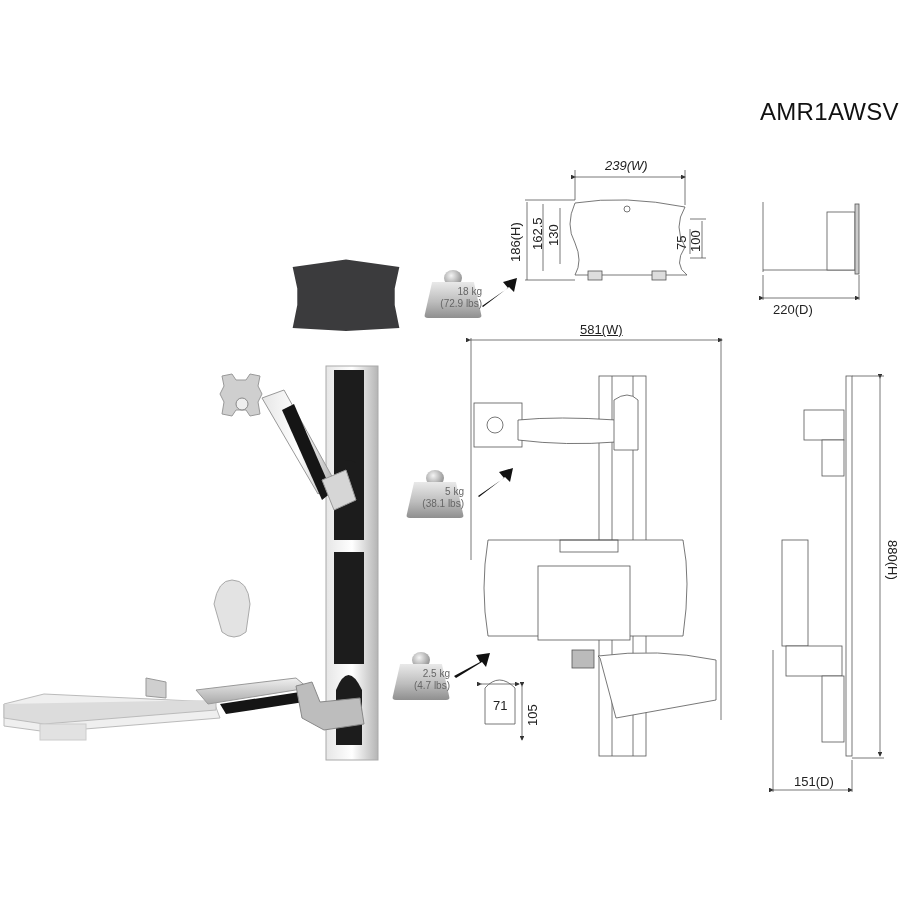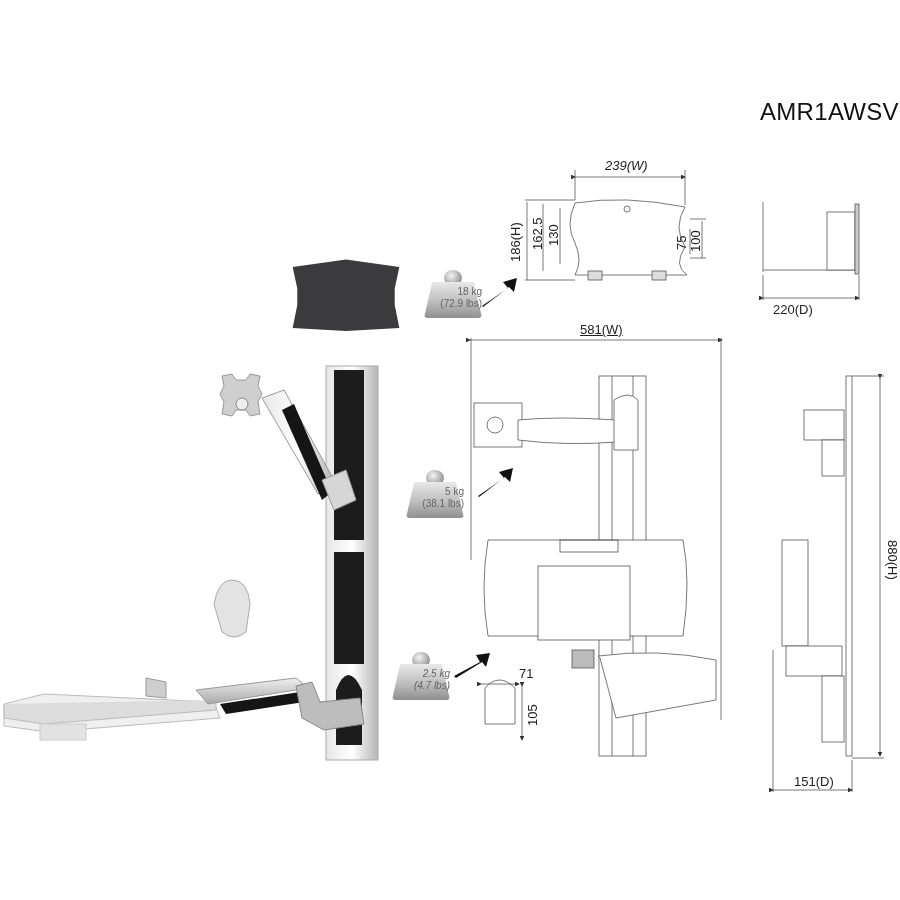--- a/index.html
+++ b/index.html
@@ -148,39 +148,39 @@
 <div class="abs dim dim-v" style="left:530px;top:250px;">162.5</div>
 <div class="abs dim dim-v" style="left:546px;top:246px;">130</div>
 <div class="abs dim dim-v" style="left:674px;top:250px;">75</div>
 <div class="abs dim dim-v" style="left:688px;top:252px;">100</div>
 <div class="abs dim" style="left:773px;top:282px;margin-top:20px;">220(D)</div>
 
 <div class="abs dim" style="left:580px;top:322px;text-decoration:underline;">581(W)</div>
 <div class="abs dim dim-v90" style="left:900px;top:540px;">880(H)</div>
 <div class="abs dim" style="left:794px;top:774px;">151(D)</div>
 
-<div class="abs dim" style="left:493px;top:666px;margin-left:26px;">71</div>
+<div class="abs dim" style="left:493px;top:698px;">71</div>
 <div class="abs dim dim-v" style="left:525px;top:726px;">105</div>
 
 <div class="weight" style="left:424px;top:270px;">
   <div class="knob"></div>
   <div class="body"></div>
   <div class="txt">
     <div>18 kg</div>
     <div>(72.9 lbs)</div>
   </div>
 </div>
 <div class="weight" style="left:406px;top:470px;">
   <div class="knob"></div>
   <div class="body"></div>
   <div class="txt">
     <div>5 kg</div>
     <div>(38.1 lbs)</div>
   </div>
 </div>
-<div class="weight" style="left:392px;top:652px;font-style:italic;">
+<div class="weight" style="left:392px;top:652px;">
   <div class="knob"></div>
   <div class="body"></div>
   <div class="txt">
     <div>2.5 kg</div>
     <div>(4.7 lbs)</div>
   </div>
 </div>
 
 </body></html>

